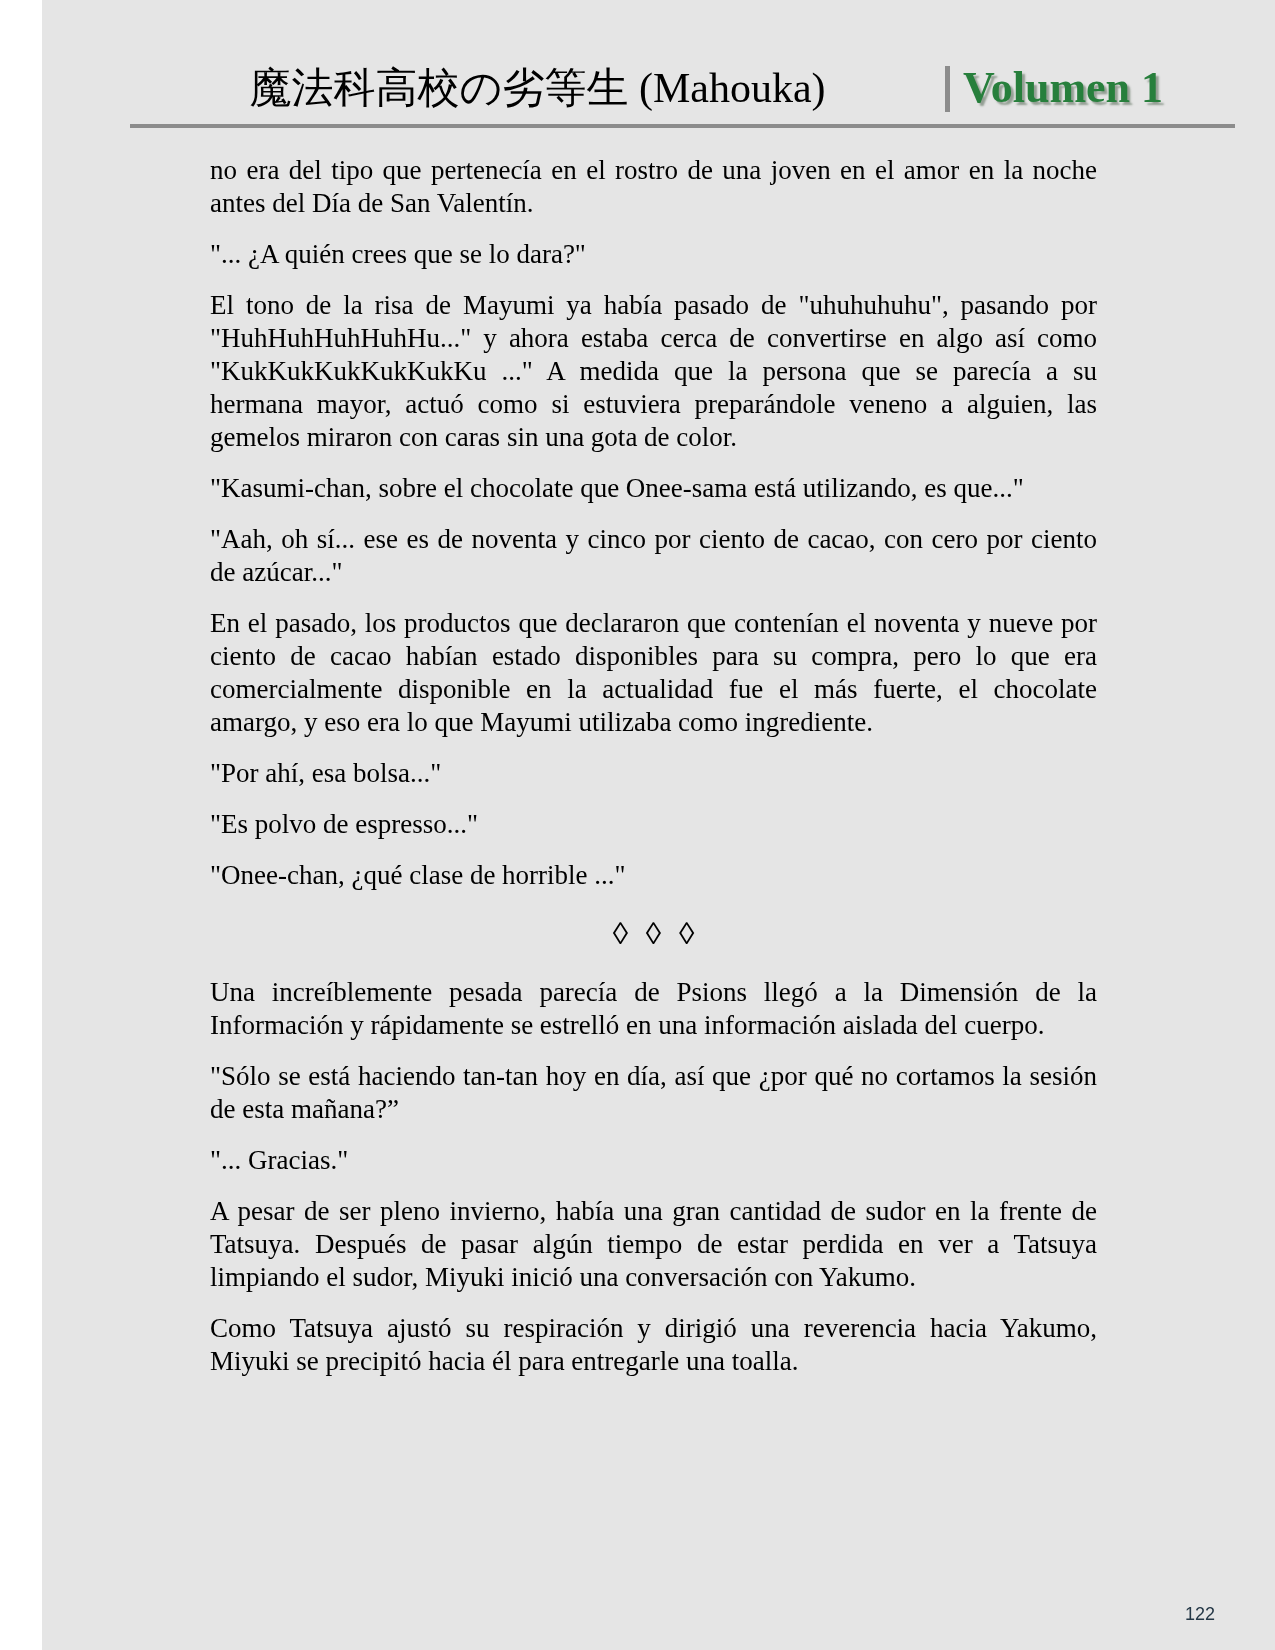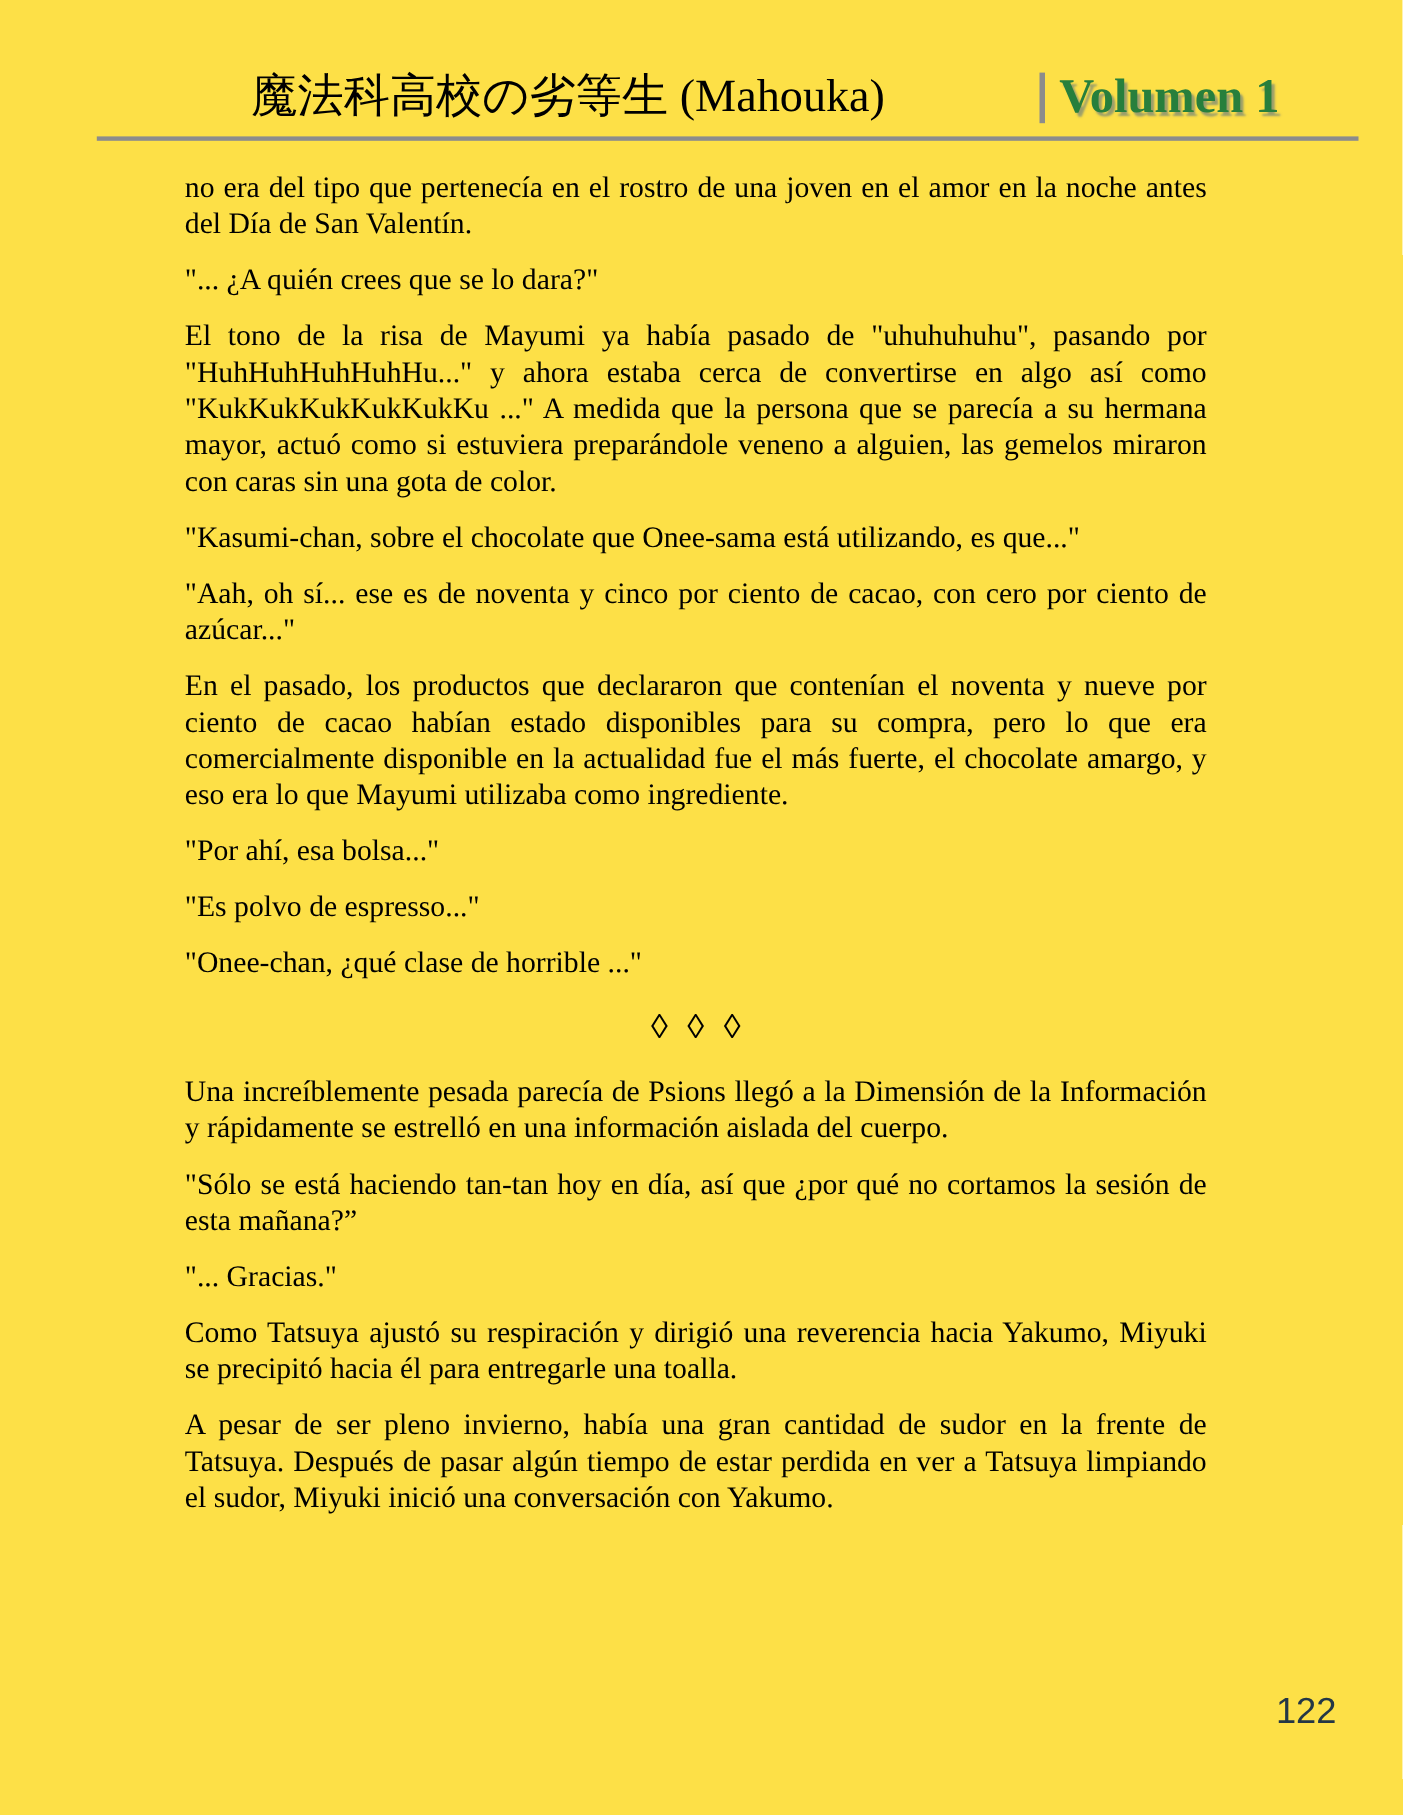--- a/index.html
+++ b/index.html
@@ -10,21 +10,21 @@
   * { margin: 0; padding: 0; box-sizing: border-box; }
   html, body { background: #ffffff; }
   body {
     width: 1275px;
     height: 1650px;
     position: relative;
     font-family: "Liberation Serif", "DejaVu Serif", serif;
     color: #000000;
     overflow: hidden;
   }
-  .page { position: absolute; inset: 0; background: #fde047; }
+  .page { position: absolute; inset: 0; background: #e5e5e5; margin-left: 42px; }
 
   
   .header {
     margin: 64px 40px 0 88px;           
     border-bottom: 4px solid var(--rule-gray);
     padding-bottom: 12px;
   }
   .header-inner { display: flex; align-items: stretch; }
   .header-title-cell {
     flex: 1;
@@ -73,24 +73,24 @@
     font-size: 31px;
     line-height: 40px;
     margin: 22px 0 22px 0;
     word-spacing: 10px;
     color: #000000;
   }
 
   
   .page-number {
     position: absolute;
-    top: 1536px;
+    top: 1604px;
     right: 60px;
     font-family: "Liberation Sans", "DejaVu Sans", sans-serif;
-    font-size: 33px;
+    font-size: 18px;
     color: var(--page-number-color);
   }
 </style>
 </head>
 <body>
 
 <div class="page">
 
   <div class="header">
     <div class="header-inner">
@@ -113,19 +113,19 @@
     <p class="para">En el pasado, los productos que declararon que contenían el noventa y nueve por ciento de cacao habían estado disponibles para su compra, pero lo que era comercialmente disponible en la actualidad fue el más fuerte, el chocolate amargo, y eso era lo que Mayumi utilizaba como ingrediente.</p>
     <p class="para">"Por ahí, esa bolsa..."</p>
     <p class="para">"Es polvo de espresso..."</p>
     <p class="para">"Onee-chan, ¿qué clase de horrible ..."</p>
 
     <div class="scene-separator">◊ ◊ ◊</div>
 
     <p class="para">Una increíblemente pesada parecía de Psions llegó a la Dimensión de la Información y rápidamente se estrelló en una información aislada del cuerpo.</p>
     <p class="para">"Sólo se está haciendo tan-tan hoy en día, así que ¿por qué no cortamos la sesión de esta mañana?”</p>
     <p class="para">"... Gracias."</p>
+    <p class="para">A pesar de ser pleno invierno, había una gran cantidad de sudor en la frente de Tatsuya. Después de pasar algún tiempo de estar perdida en ver a Tatsuya limpiando el sudor, Miyuki  inició una conversación con Yakumo.</p>
     <p class="para">Como Tatsuya ajustó su respiración y dirigió una reverencia hacia Yakumo, Miyuki se precipitó hacia él para entregarle una toalla.</p>
-    <p class="para">A pesar de ser pleno invierno, había una gran cantidad de sudor en la frente de Tatsuya. Después de pasar algún tiempo de estar perdida en ver a Tatsuya limpiando el sudor, Miyuki  inició una conversación con Yakumo.</p>
   </div>
 
   <div class="page-number">122</div>
 
 </div>
 
 </body></html>

